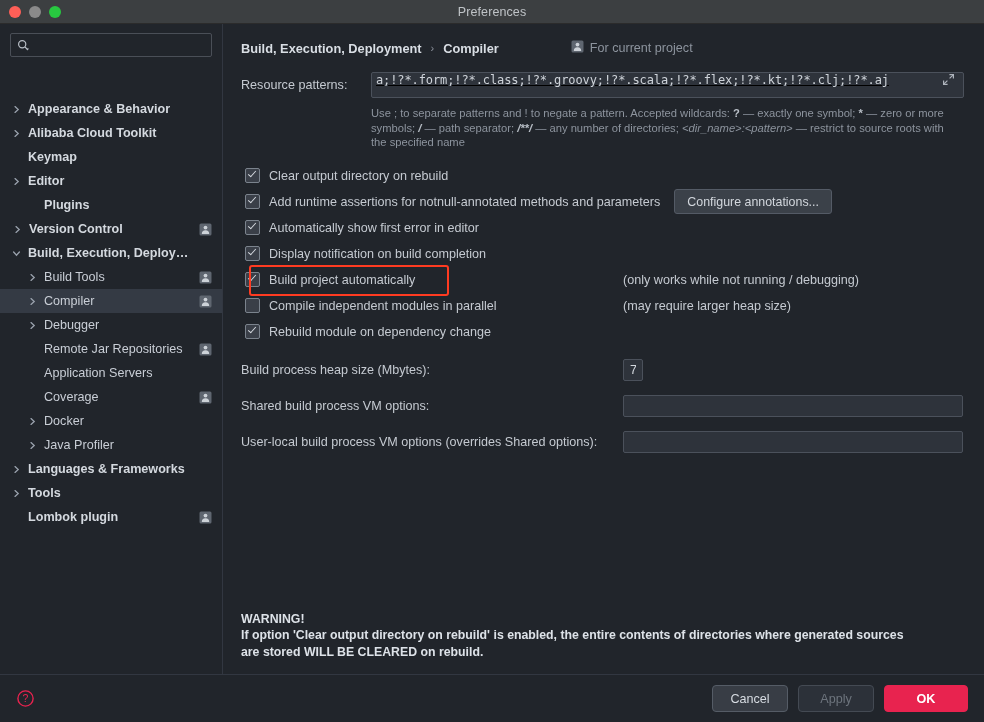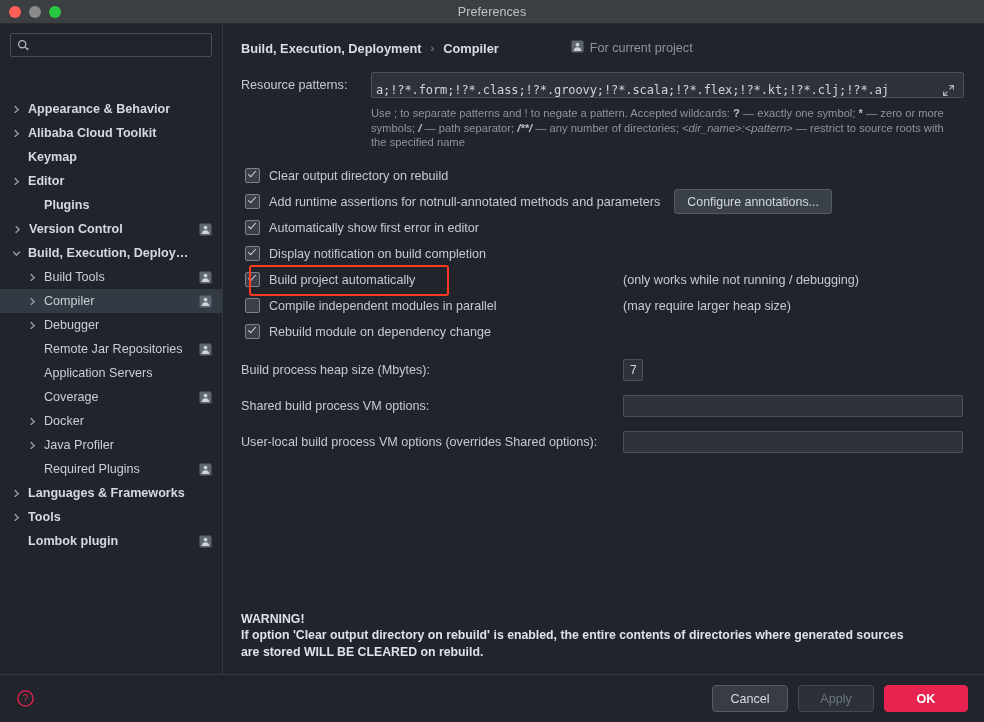--- a/index.html
+++ b/index.html
@@ -171,23 +171,24 @@
   }
   .patterns-row { align-items: center; }
   .patterns-label { width: 130px; }
   .patterns-field {
     flex: 1;
     height: 24px;
     background: #2e333b;
     border: 1px solid #4b515b;
     border-radius: 2px;
     display: flex;
-    align-items: flex-end;
+    align-items: flex-start;
     padding: 0 6px 0 4px;
     overflow: hidden;
+    text-decoration: underline;
   }
   .patterns-text {
     flex: 1;
     font-family: "DejaVu Sans Mono", monospace;
     font-size: 12px;
     color: #cfd4da;
     white-space: nowrap;
     overflow: hidden;
     letter-spacing: -0.1px;
   }
@@ -517,31 +518,20 @@
             <span class="badge"></span>
           </div>
           <div class="tree-row" style="padding-left: 26px;">
             <span class="arrow">
               <svg width="9" height="9" viewBox="0 0 9 9">
                 <path d="M3 1.6 L6.2 4.5 L3 7.4" fill="none" stroke="currentColor" stroke-width="1.3" stroke-linecap="round"></path>
               </svg>
             </span>
             <span class="label" style="margin-left: 5px;">Java Profiler</span>
             <span class="badge"></span>
-          </div>
-          <div class="tree-row" style="padding-left: 26px;">
-            <span class="arrow"></span>
-            <span class="label" style="margin-left: 5px;">Required Plugins</span>
-            <span class="badge">
-              <svg width="13" height="13" viewBox="0 0 13 13">
-                <rect x="0.5" y="0.5" width="12" height="12" rx="1.5" fill="#5f6670"></rect>
-                <circle cx="6.5" cy="4.6" r="1.9" fill="#cdd2d8"></circle>
-                <path d="M2.8 11 a3.7 3.7 0 0 1 7.4 0 z" fill="#cdd2d8"></path>
-              </svg>
-            </span>
           </div>
           <div class="tree-row bold" style="padding-left: 10px;">
             <span class="arrow">
               <svg width="9" height="9" viewBox="0 0 9 9">
                 <path d="M3 1.6 L6.2 4.5 L3 7.4" fill="none" stroke="currentColor" stroke-width="1.3" stroke-linecap="round"></path>
               </svg>
             </span>
             <span class="label" style="margin-left: 5px;">Languages &amp; Frameworks</span>
             <span class="badge"></span>
           </div>

